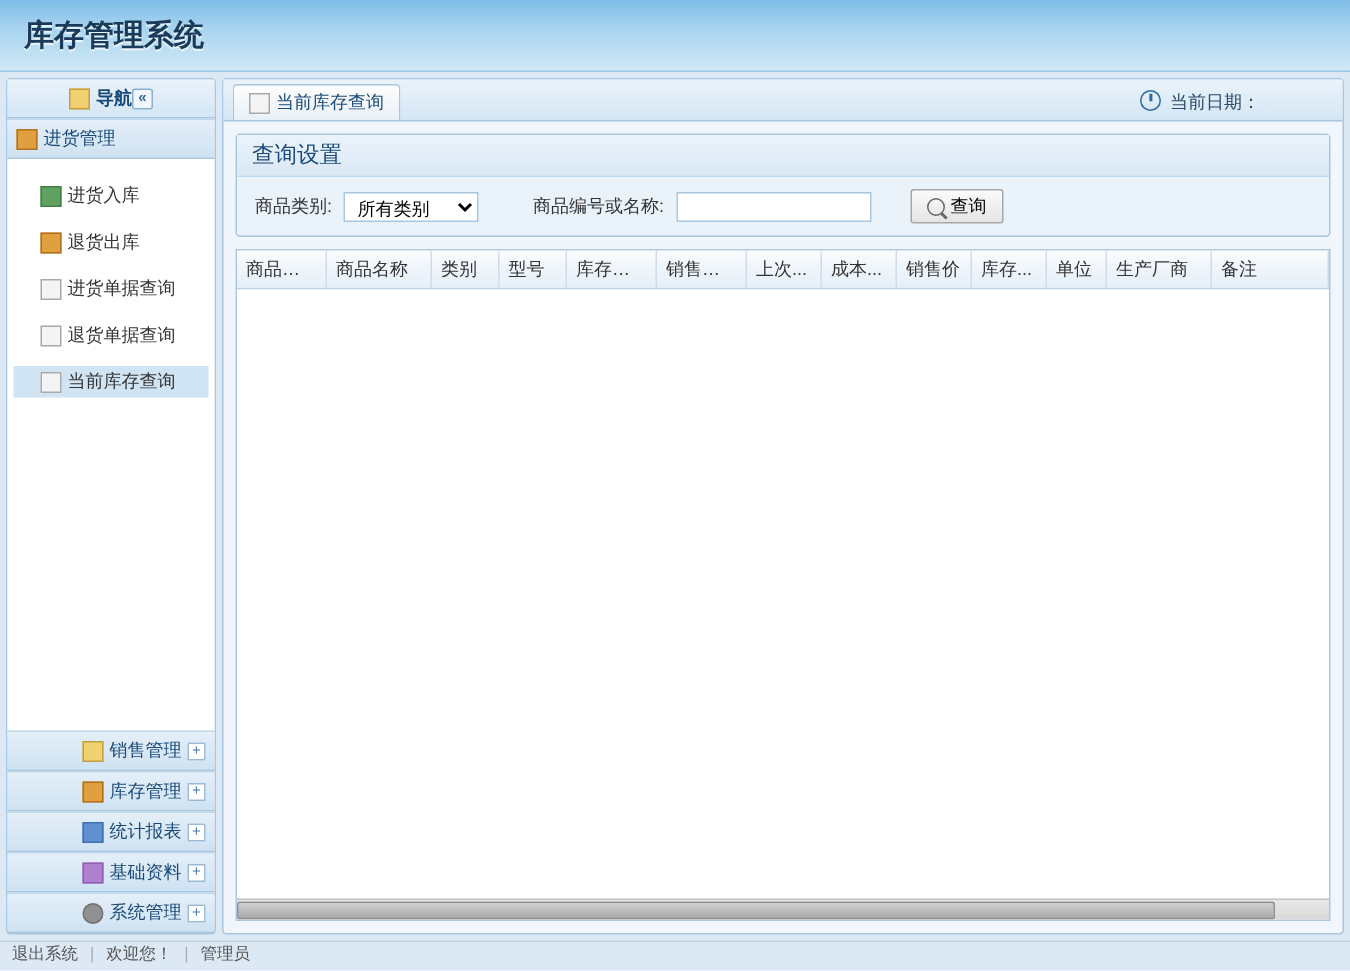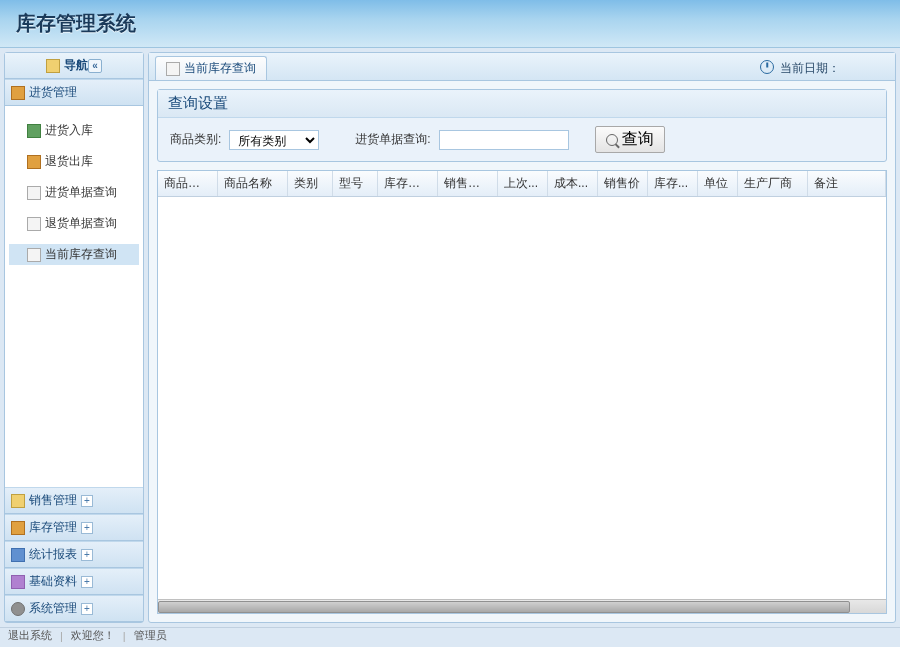--- a/index.html
+++ b/index.html
@@ -96,21 +96,21 @@
   border-bottom: 1px solid #a8c6e0;
   padding: 4px 6px;
   font-size: 12px;
   color: #1a4a7a;
   display: flex;
   align-items: center;
   gap: 4px;
   cursor: pointer;
 }
 .nav-section.collapsed {
-  justify-content: flex-start;
+  justify-content: flex-end;
 }
 .plus-btn {
   width: 12px; height: 12px;
   border: 1px solid #9abad6;
   background: #fff;
   font-size: 10px;
   line-height: 10px;
   text-align: center;
   color: #4a7aaa;
 }
@@ -197,21 +197,21 @@
   background: #fff;
   height: 20px;
 }
 .query-row select { width: 90px; }
 .query-row input[type=text] { width: 130px; }
 .btn {
   background: linear-gradient(to bottom, #fbfbfb, #e4e4e4);
   border: 1px solid #a8a8a8;
   border-radius: 2px;
   padding: 2px 10px;
-  font-size: 16px;
+  font-size: 12px;
   cursor: pointer;
   display: flex;
   align-items: center;
   gap: 4px;
 }
 .search-icon {
   width: 12px; height: 12px;
   border: 1.5px solid #666;
   border-radius: 50%;
   position: relative;
@@ -376,21 +376,21 @@
     </div>
 
     <div class="query-panel">
       <div class="query-panel-title">查询设置</div>
       <div class="query-row">
         <label>商品类别:</label>
         <select>
           <option>所有类别</option>
         </select>
         <span style="width:20px"></span>
-        <label>进货单据查询:</label>
+        <label>商品编号或名称:</label>
         <input type="text" value="" style="">
         <span style="width:10px"></span>
         <button class="btn">
           <span class="search-icon"></span>
           <span>查询</span>
         </button>
       </div>
     </div>
 
     <div class="grid-wrap">

